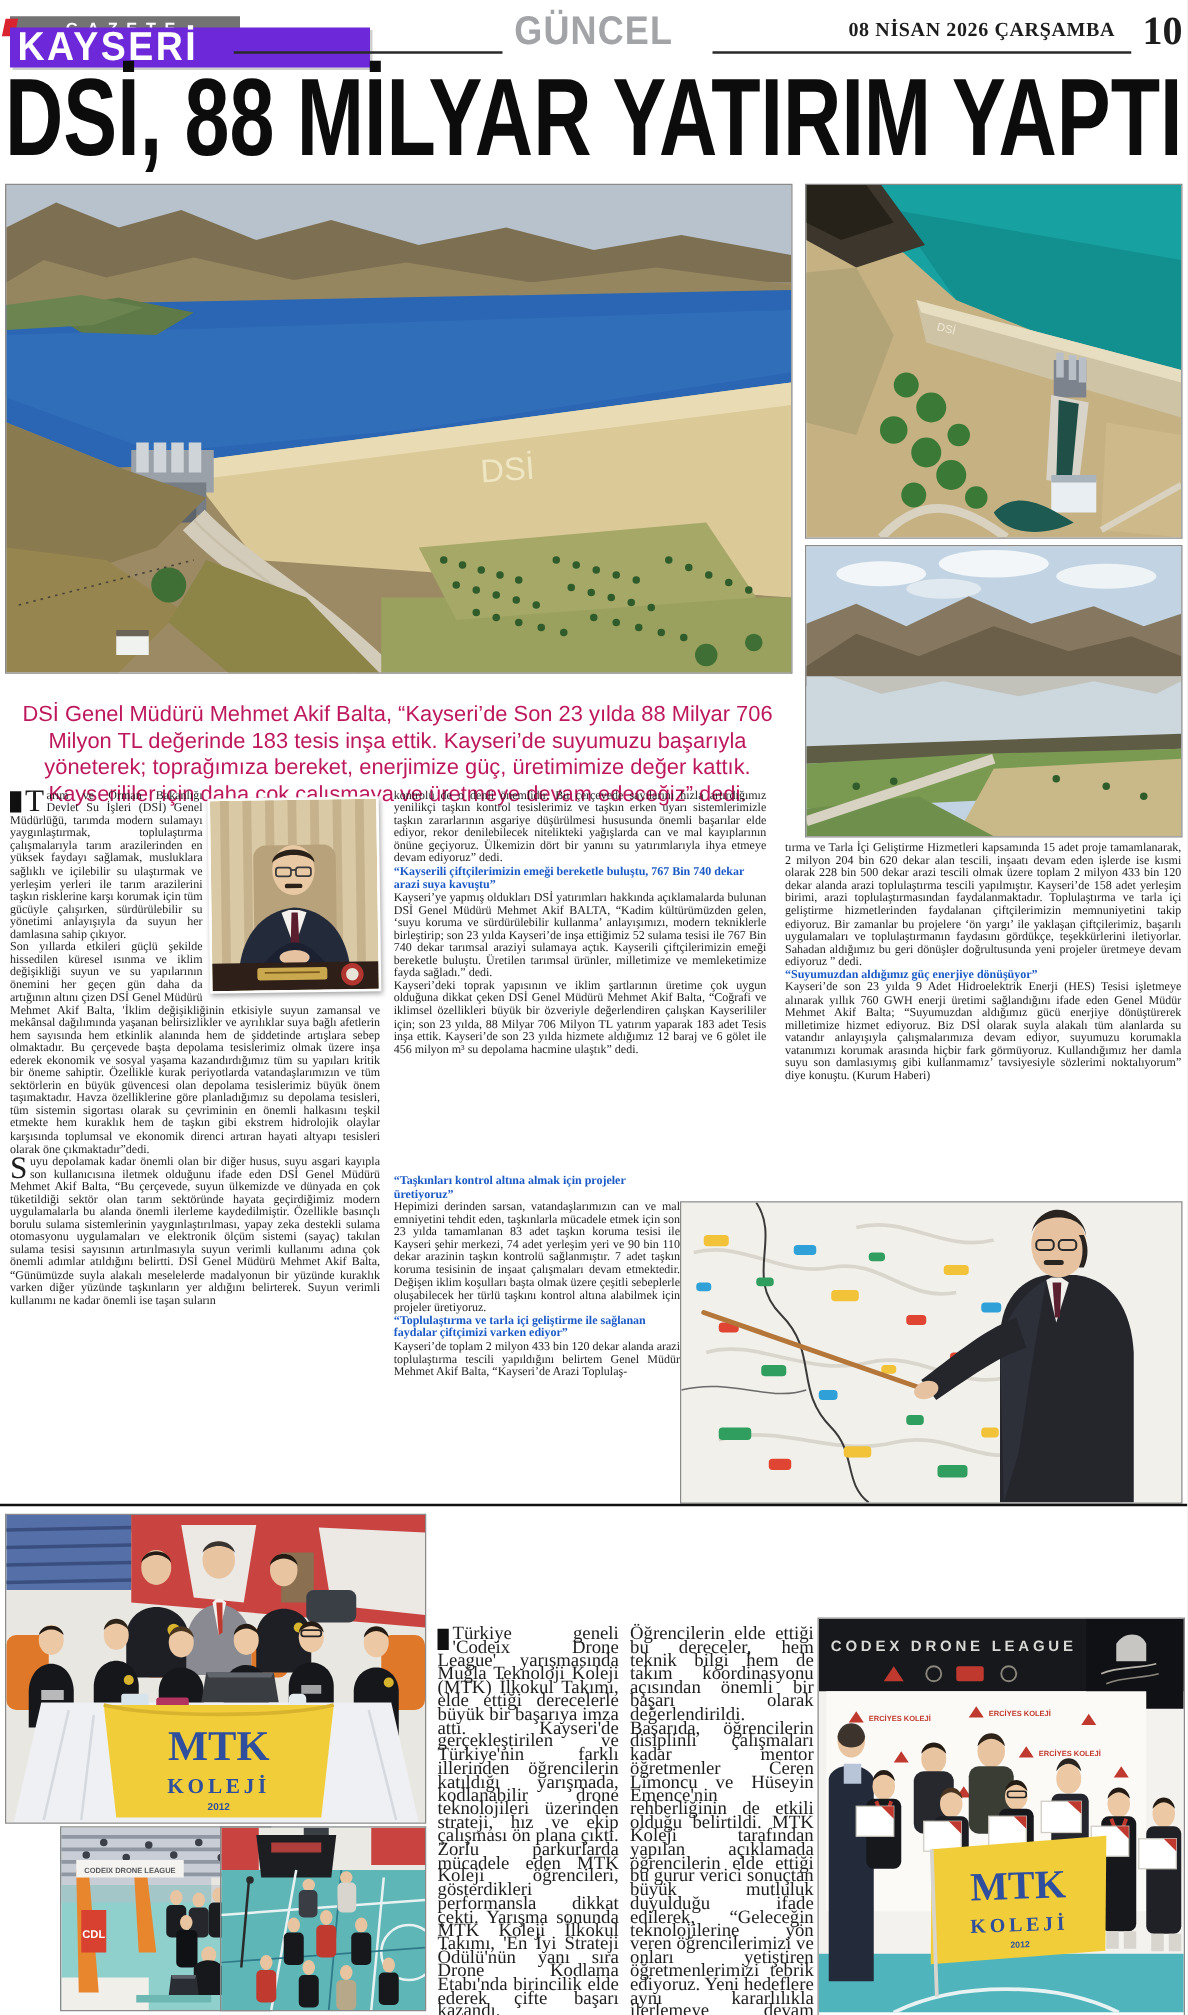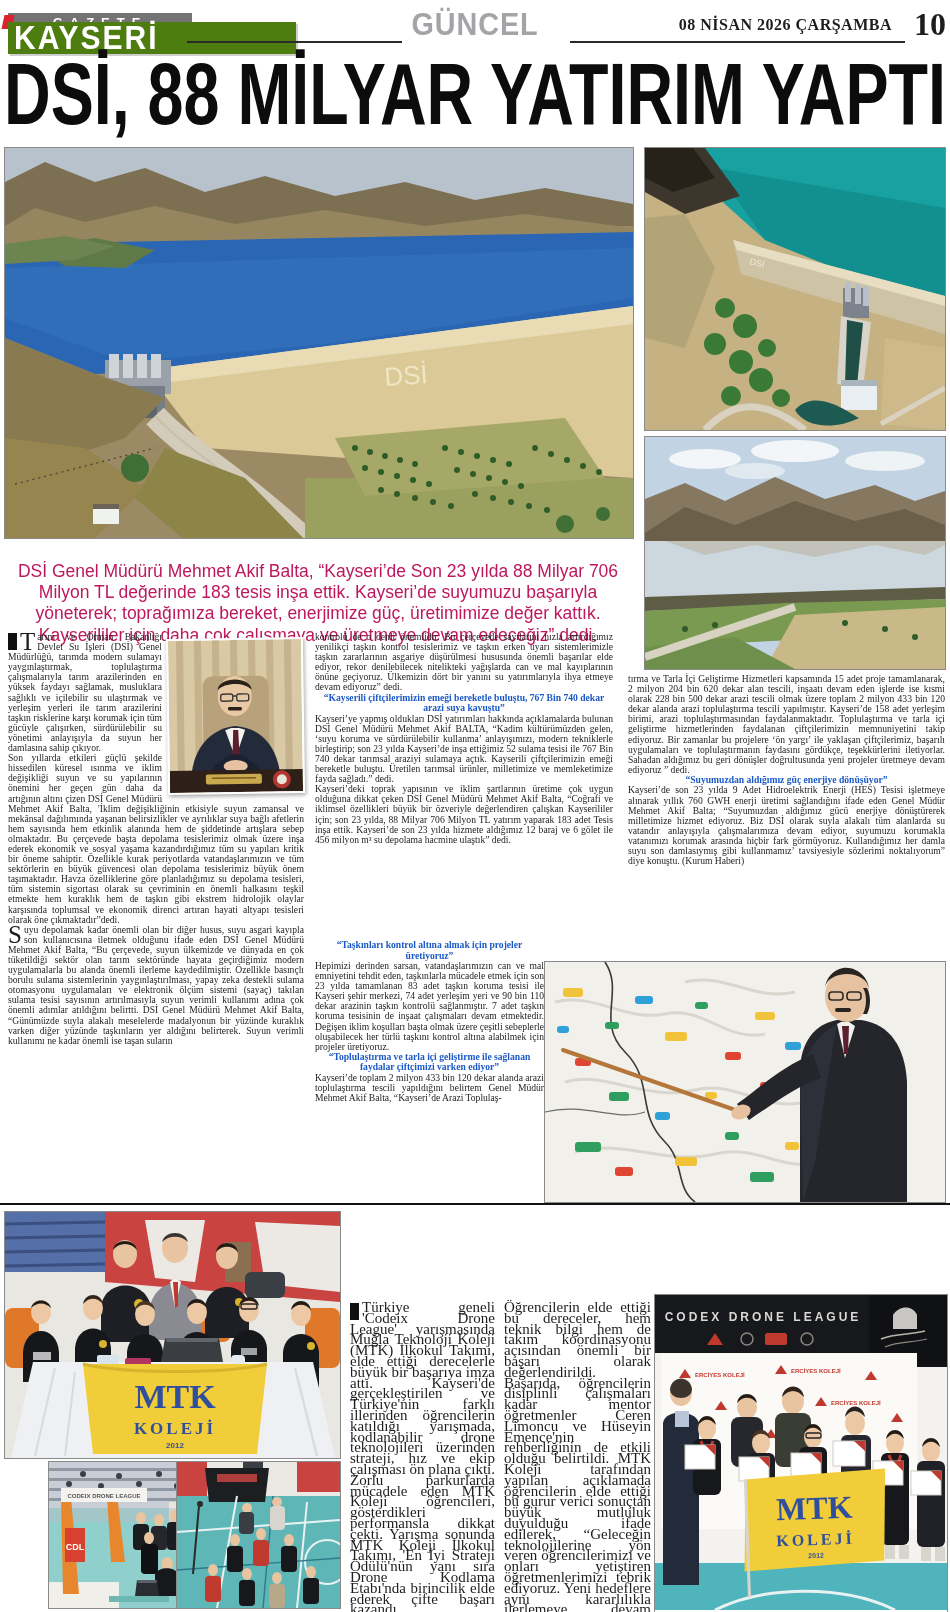--- a/index.html
+++ b/index.html
@@ -4,40 +4,40 @@
 <style>
   html,body{margin:0;padding:0;background:#e9e9e9;}
   .page{position:relative;width:950px;height:1612px;background:#ffffff;overflow:hidden;
         font-family:"Liberation Serif",serif;color:#1d1d1d;margin:0 auto;}
   .abs{position:absolute;}
 
   
   .logo-top{left:8px;top:13px;width:184px;height:18px;background:#737373;display:flex;align-items:center;justify-content:center;}
   .logo-top .red-mark{position:absolute;left:-5px;top:2px;width:10px;height:14px;background:#d9232e;transform:skewX(-12deg);}
   .logo-top span{color:#fff;font-family:"Liberation Sans",sans-serif;font-weight:bold;font-size:13px;letter-spacing:7px;}
-  .logo-bottom{left:8px;top:22px;width:288px;height:32px;background:#4d7c0f;display:flex;align-items:center;box-shadow:2px 2px 0 #cfcfcf;}
+  .logo-bottom{left:8px;top:22px;width:288px;height:32px;background:#6d28d9;display:flex;align-items:center;box-shadow:2px 2px 0 #cfcfcf;}
   .logo-bottom span{color:#fff;font-family:"Liberation Sans",sans-serif;font-weight:bold;font-size:30px;letter-spacing:2px;
         transform:scaleY(1.08);padding-left:6px;white-space:nowrap;}
   .section-title{left:300px;top:6px;width:350px;text-align:center;color:#a2a4a7;
         font-family:"Liberation Sans",sans-serif;font-weight:bold;font-size:32px;letter-spacing:1px;transform:scaleX(.9);}
   .rule{background:#2a2a2a;height:2px;}
   .date-line{right:58px;top:16px;font-weight:bold;font-size:16px;letter-spacing:.5px;white-space:nowrap;}
   .page-num{right:4px;top:0px;font-weight:bold;font-size:32px;line-height:48px;}
 
   
   .headline-box{left:0;top:48px;width:950px;height:94px;}
 
   
   .deck{left:2px;top:543px;width:632px;font-family:"Liberation Sans",sans-serif;font-size:17.5px;line-height:1.22;
         text-align:center;color:#be185d;}
 
   
   .bodycol{font-size:9.6px;line-height:10.1px;text-align:justify;}
   .bodycol p{margin:0;}
-  .bluehead{color:#1b5ac6;font-weight:bold;text-align:center;margin:1px 0;line-height:10.5px;}
+  .bluehead{color:#1b5ac6;font-weight:bold;text-align:left;margin:1px 0;line-height:10.5px;}
   .bullet{float:left;width:9px;height:17px;background:#101010;margin:1px 3px 0 0;}
   .dcap{float:left;font-size:25px;line-height:20px;font-weight:normal;padding:0 2px 0 0;}
   .portrait-wrap{float:right;width:137px;height:156px;margin:6px 0 4px 5px;background:#fff;
         box-shadow:1px 2px 4px rgba(0,0,0,.35);transform:rotate(-.8deg);padding:2px;box-sizing:border-box;}
   .col1{left:8px;top:632px;width:296px;}
   .col2a{left:315px;top:632px;width:298px;}
   .col2b{left:315px;top:940px;width:229px;}
   .col3a{left:628px;top:674px;width:317px;}
 
   figure{margin:0;}

